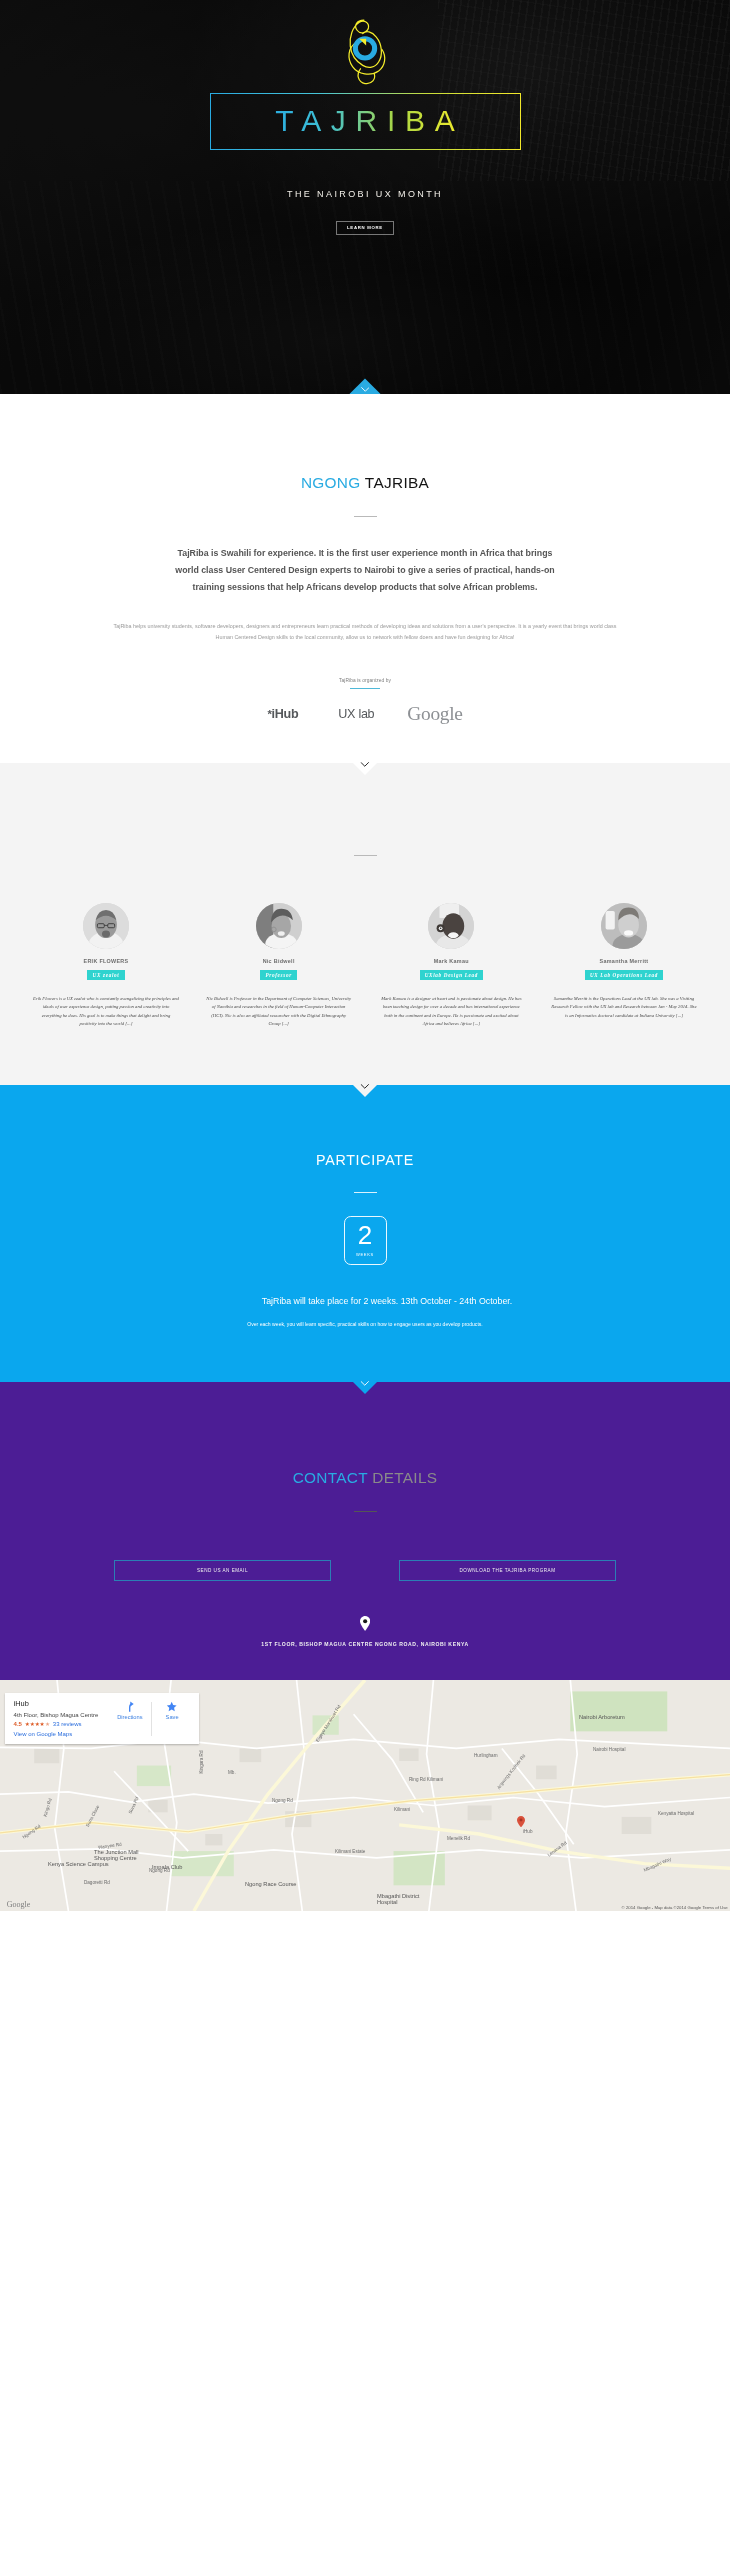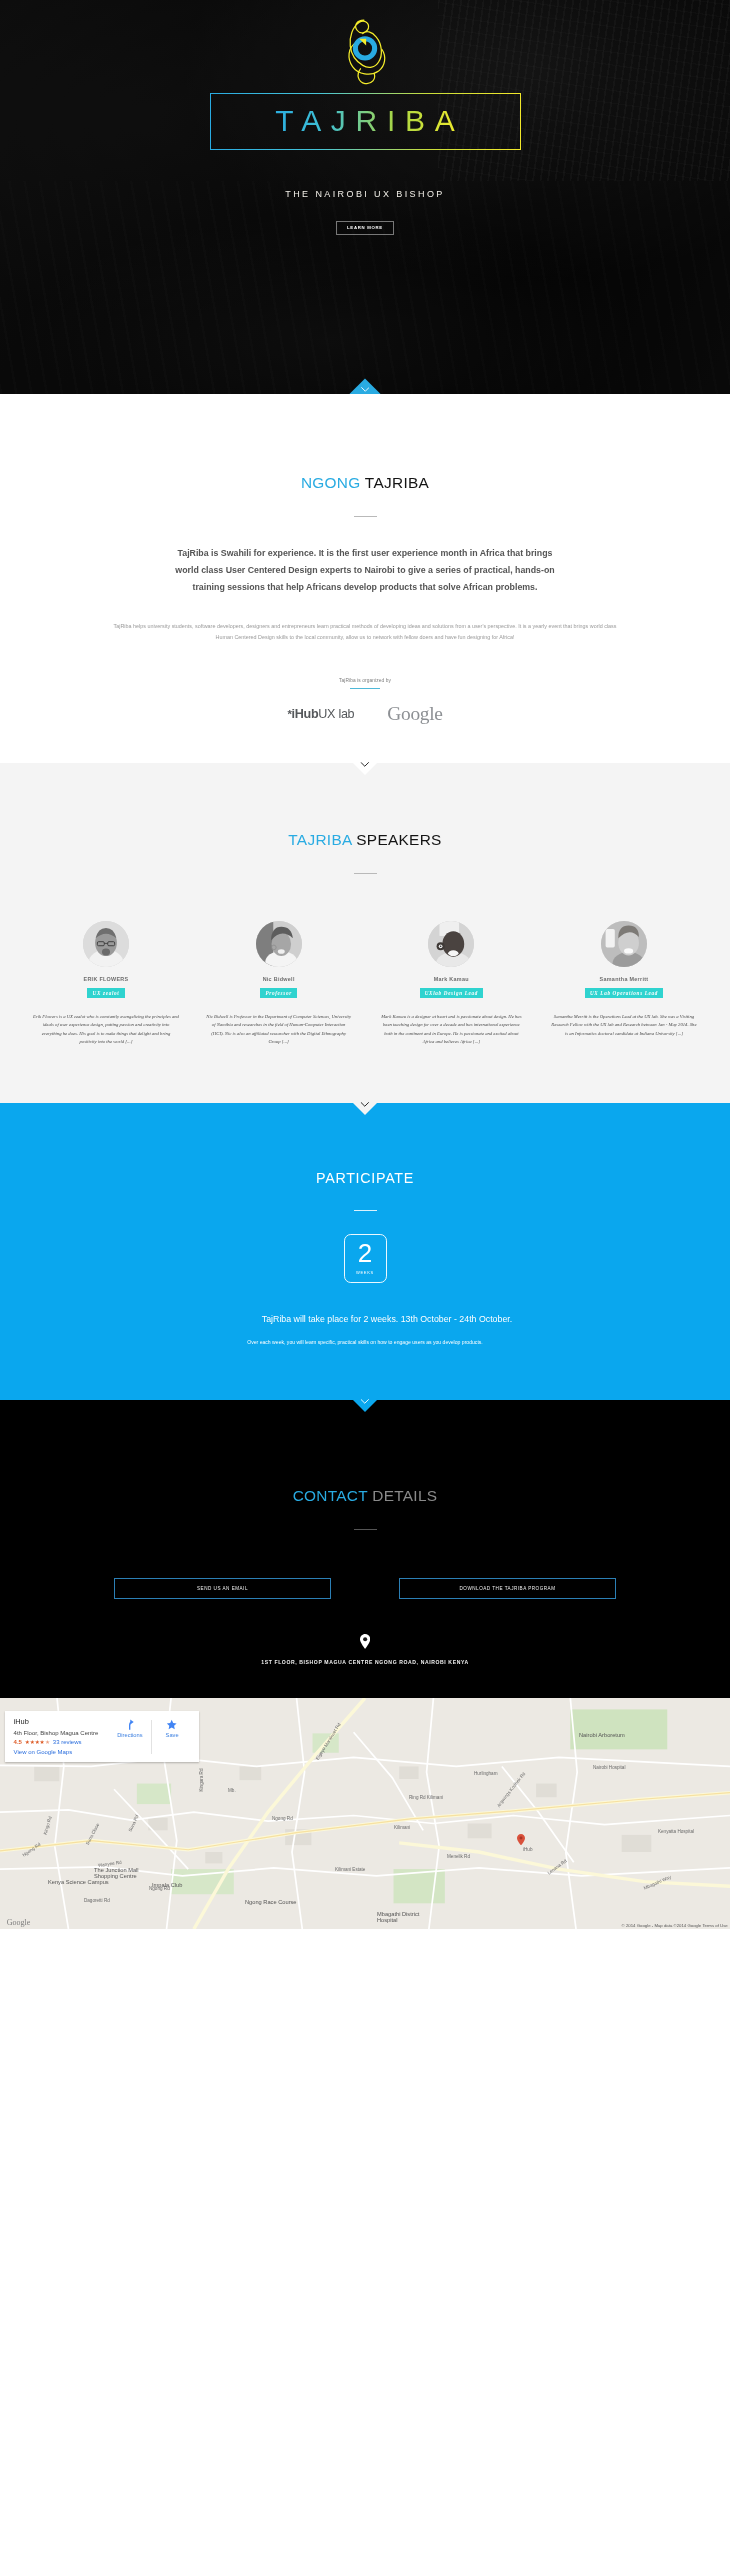--- a/index.html
+++ b/index.html
@@ -128,21 +128,21 @@
   .org-logos{
     margin-top:15px; display:flex; align-items:center;
     justify-content:center; gap:33px;
   }
   .ihub-logo{
     font-size:12.6px; color:#55585b; letter-spacing:-0.3px;
     display:flex; align-items:baseline;
   }
   .ihub-logo .star{ font-size:11.4px; font-weight:700; }
   .ihub-logo .b1{ font-weight:700; }
-  .ihub-logo .b2{ font-weight:400; }
+  .ihub-logo .b2{ font-weight:400;padding-left:40px; }
   .google-logo{
     font-family:"Liberation Serif", serif;
     font-size:19.4px; color:#8d9094; letter-spacing:-0.3px; line-height:1;
   }
 
   
   .speakers{
     position:relative;
     background:#f4f4f4;
     padding:68px 0 57px;
@@ -193,21 +193,21 @@
     display:flex; flex-direction:column; align-items:center; justify-content:center;
   }
   .weeks-num{ font-size:26px; font-weight:200; line-height:1; margin-top:-1.1px; }
   .weeks-lbl{ font-size:4px; letter-spacing:0.7px; margin-top:3.4px; }
   .part-lead{ margin-top:31px; font-size:8.8px; font-weight:300;margin-left:44px; }
   .part-sub{ margin-top:15px; font-size:5.1px; font-weight:400; }
 
   
   .contact{
     position:relative;
-    background:#000000;
+    background:#4c1d95;
     padding:87px 0 33px;
     text-align:center;
   }
   .contact .sec-title .accent{ color:#29abe2; }
   .contact .sec-title .dark{ color:#8a8a8a; }
   .contact .rule{ background:#555; }
   .contact-btns{
     margin:49px auto 0; width:502px;
     display:flex; justify-content:space-between;
   }
@@ -288,21 +288,21 @@
         </g>
         <circle cx="60" cy="62" r="17" fill="none" stroke="#29abe2" stroke-width="9"></circle>
         <path d="M50 45 L62 45 L62 57 Z" fill="#f4ec2b"></path>
       </svg>
     </div>
 
     <div class="wordmark-box">
       <div class="wordmark">TAJRIBA</div>
     </div>
 
-    <div class="hero-tag">THE NAIROBI UX BISHOP</div>
+    <div class="hero-tag">THE NAIROBI UX MONTH</div>
 
     <button class="hero-btn">LEARN MORE</button>
   </div>
 
   <div class="diamond" style="bottom:-11px;"></div>
   <div class="diamond-chev" style="bottom:-6.3px;">
     <svg class="chev" width="8.6" height="5.1" viewBox="0 0 15 9">
         <path d="M1 1 L7.5 7.5 L14 1" stroke="#ffffff" stroke-width="1.6" fill="none" stroke-linecap="round"></path>
       </svg>
   </div>
@@ -333,23 +333,20 @@
 </section>
 
 <section class="speakers">
   <div class="notch" style="top:0; border-top:12.6px solid #ffffff;"></div>
   <div class="notch-chev" style="top:-1.1px;">
     <svg width="8.6" height="5.1" viewBox="0 0 15 9">
         <path d="M1 1 L7.5 7.5 L14 1" stroke="#111" stroke-width="1.6" fill="none" stroke-linecap="round"></path>
       </svg>
   </div>
 
-  <h2 class="sec-title">
-    <span class="accent">TAJRIBA</span><span class="dark"> SPEAKERS</span>
-  </h2>
   <div class="rule"></div>
 
   <div class="sp-grid">
 
     <div class="sp-card">
       <div class="sp-avatar">
         <svg width="46" height="46" viewBox="0 0 80 80">
           <rect width="80" height="80" fill="#dcdcdc"></rect>
           <ellipse cx="40" cy="72" rx="30" ry="22" fill="#f2f2f2"></ellipse>
           <ellipse cx="40" cy="38" rx="19" ry="23" fill="#9a9a9a"></ellipse>

